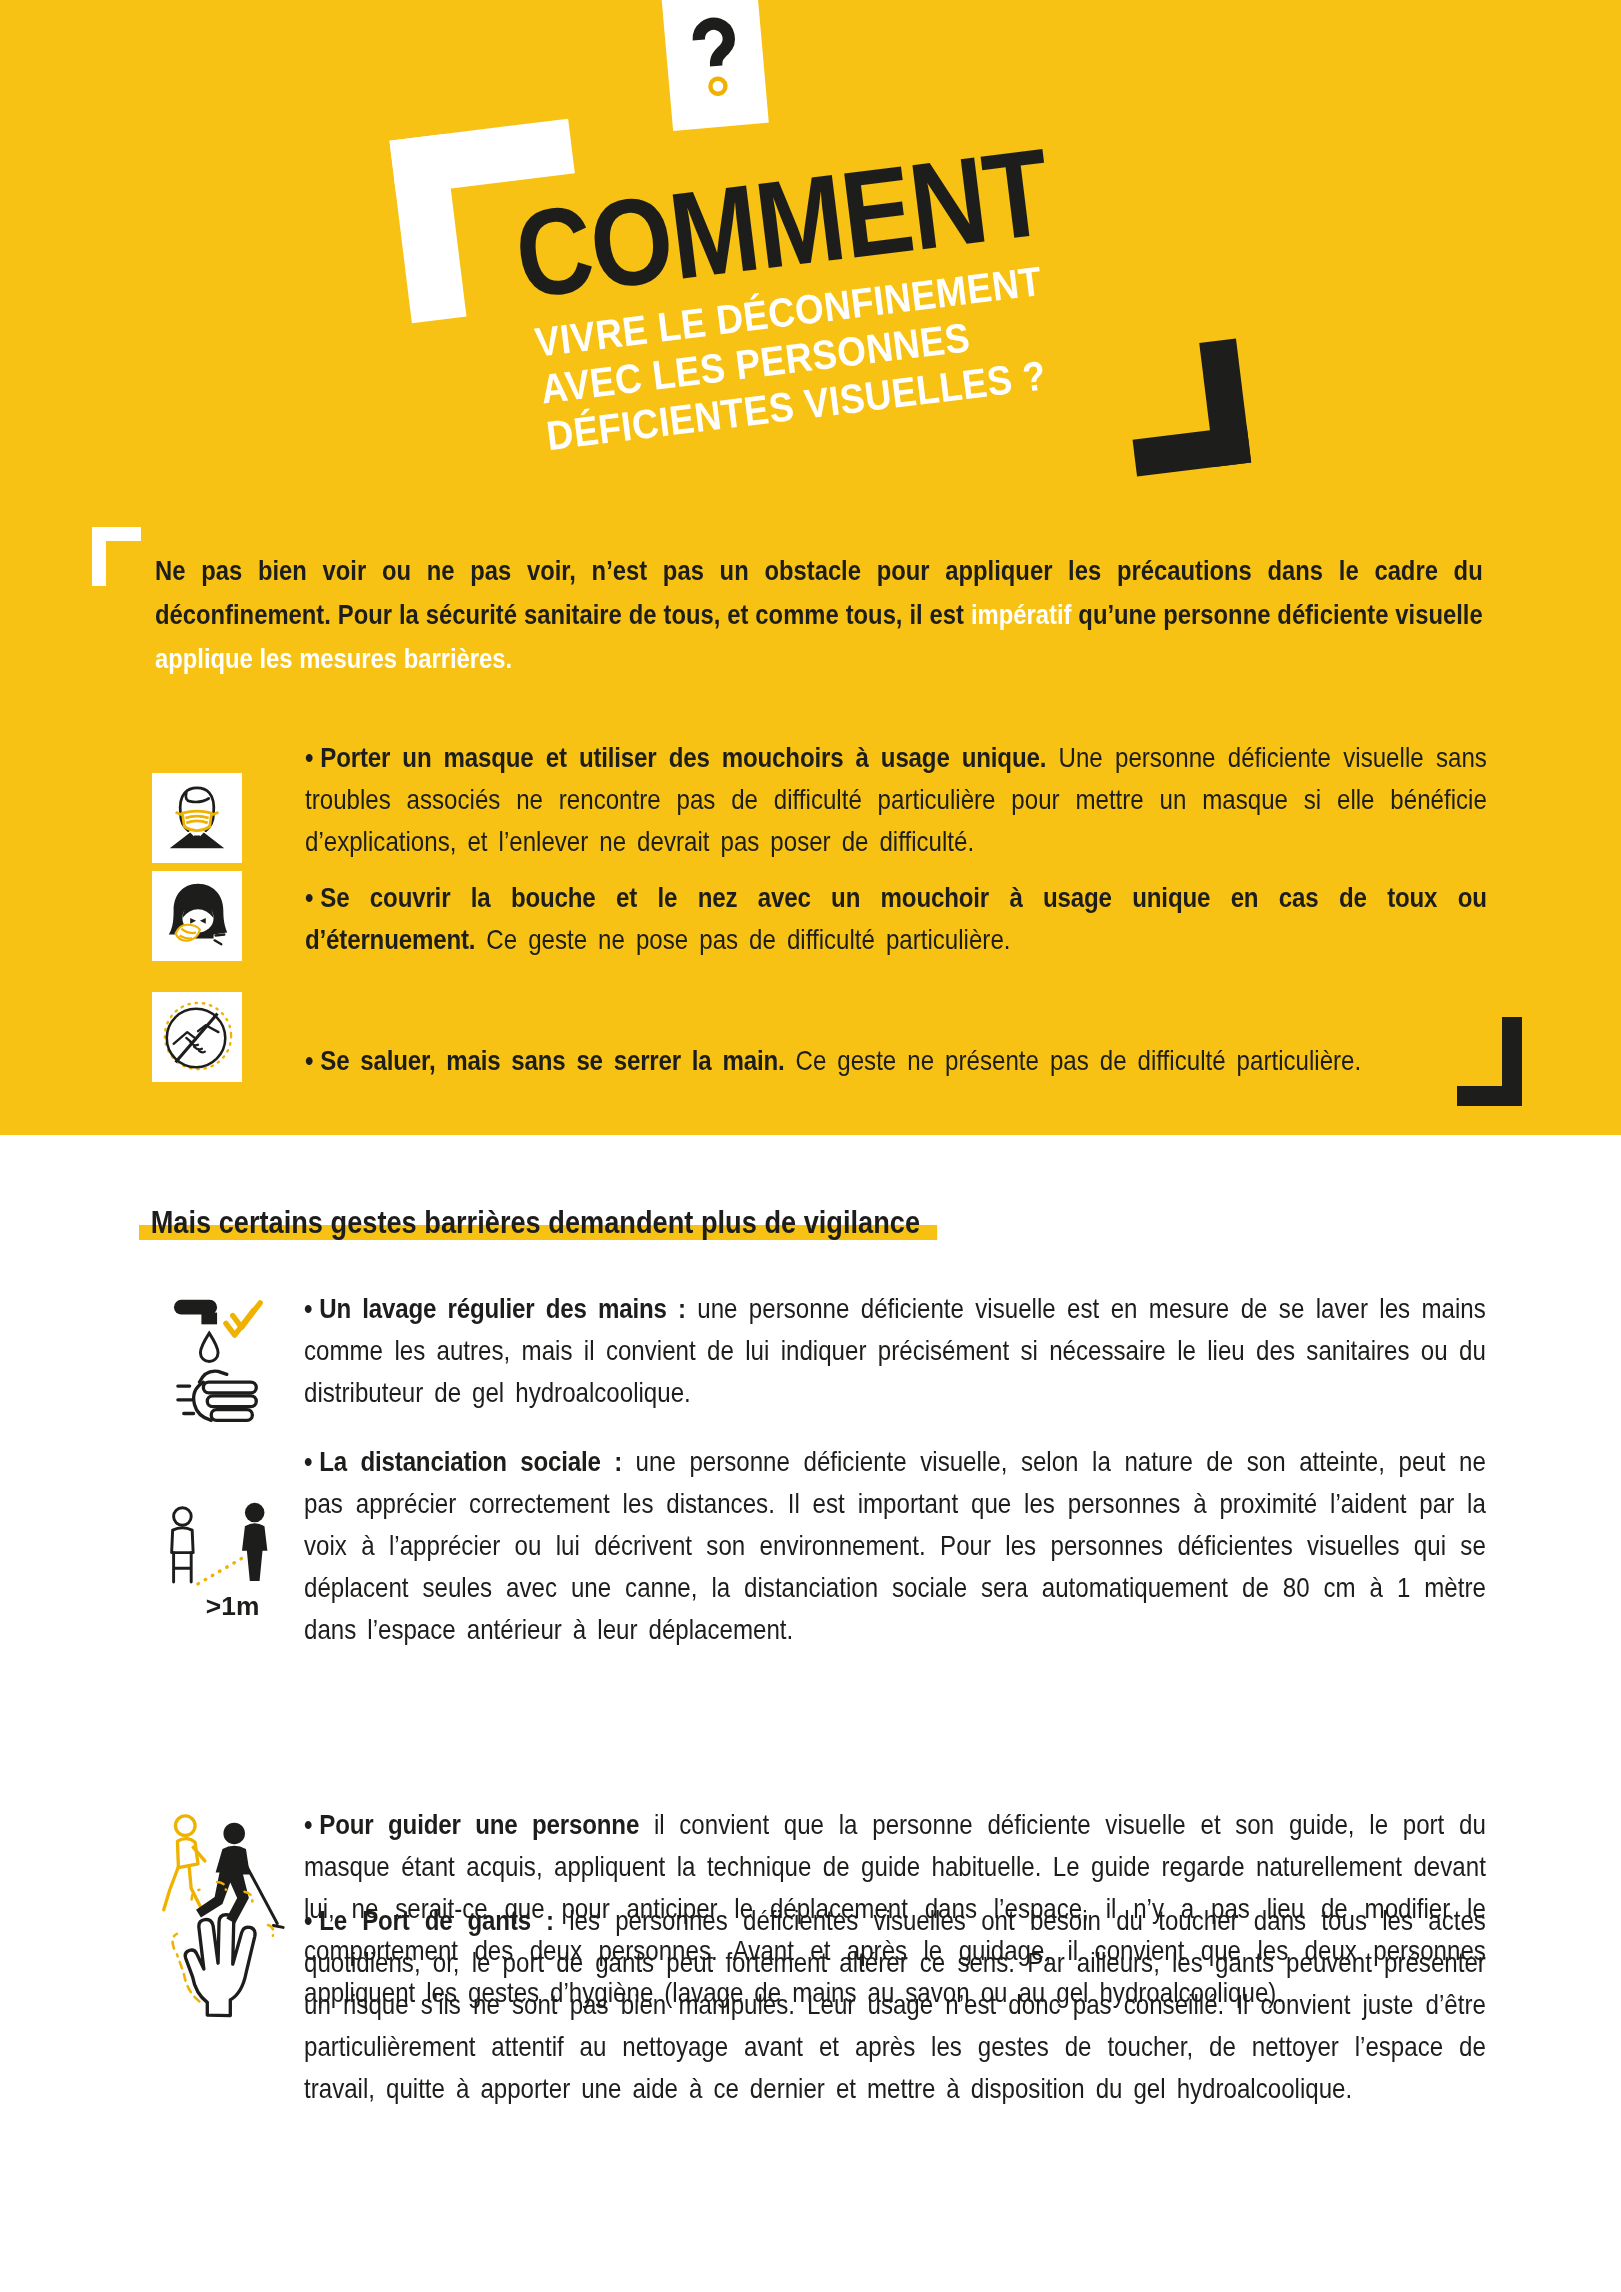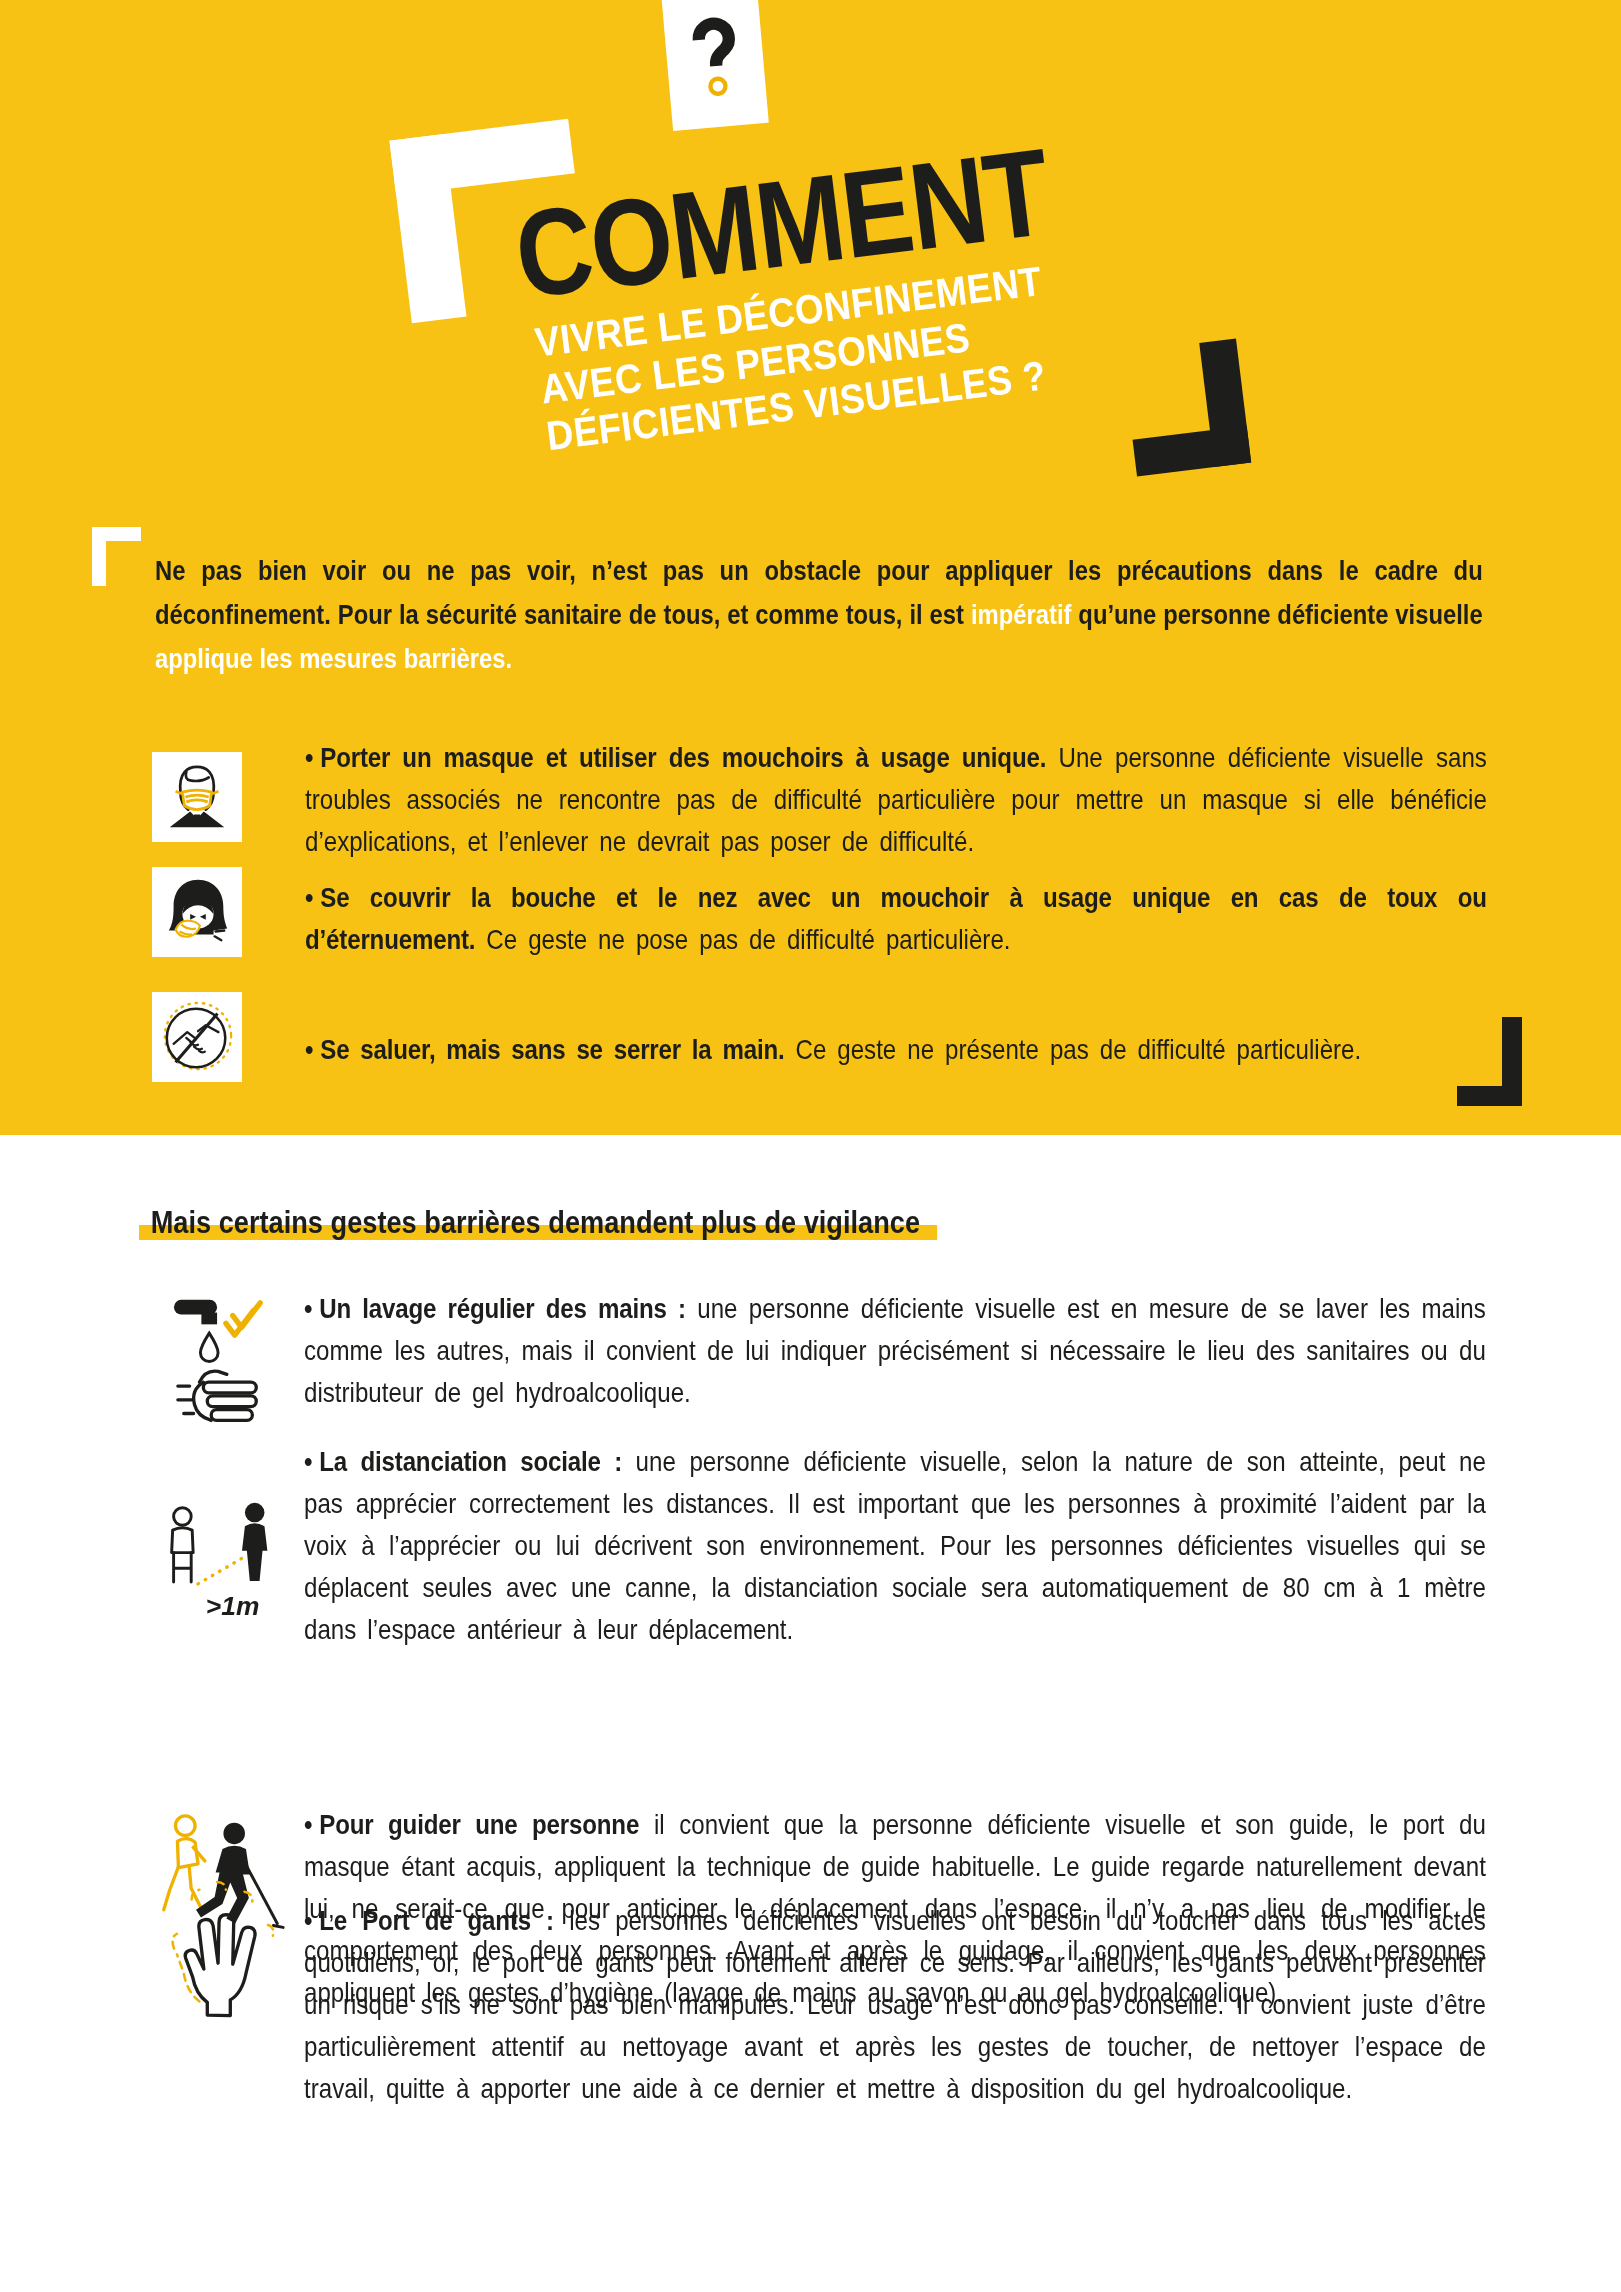--- a/index.html
+++ b/index.html
@@ -27,41 +27,41 @@
     border-right:37px solid #1D1D1B; border-bottom:37px solid #1D1D1B; transform:rotate(-7deg); }
 
   .bracket-ws { position:absolute; left:92px; top:527px; width:35px; height:45px;
     border-top:14.7px solid #fff; border-left:14.7px solid #fff; }
 
   .intro { position:absolute; left:155px; top:549px; width:1562px; margin:0;
     transform:scaleX(0.85); transform-origin:0 0;
     font-weight:bold; font-size:28px; line-height:44px; text-align:justify; }
   .intro .wt { color:#ffffff; }
 
-  .yrow { position:absolute; left:152px; width:1335px; display:flex; gap:63px; align-items:center; }
+  .yrow { position:absolute; left:152px; width:1335px; display:flex; gap:63px; align-items:flex-end; }
   .ybox { width:90px; height:90px; background:#ffffff; flex:none;
     display:flex; align-items:center; justify-content:center; }
   .tw  { width:1182px; flex:none; }
   .btext { margin:0; width:1343px; transform:scaleX(0.88); transform-origin:0 0;
     font-size:27.4px; line-height:42px; text-align:justify; word-spacing:4.9px; color:#1D1D1B; }
   .btext b { letter-spacing:-0.2px; }
   .dot { font-weight:bold; margin-right:7.8px; }
 
   .bracket-bs { position:absolute; left:1457px; top:1017px; width:45px; height:69px;
     border-right:20.6px solid #1D1D1B; border-bottom:20.6px solid #1D1D1B; }
 
   
   .vheading { position:absolute; left:139px; top:1204px; margin:0;
     font-size:32px; font-weight:bold; white-space:nowrap;
     transform:scaleX(0.85); transform-origin:0 0; }
   .vheading span { background:linear-gradient(transparent 54%, #F7C214 54%, #F7C214 94%, transparent 94%);
     padding:0 19.6px 2px 13.7px; }
 
   .wrow { position:absolute; left:137px; width:1349px; display:flex; }
-  .wicon { width:167px; flex:none; display:flex; justify-content:center; align-items:flex-start;font-style:italic; }
+  .wicon { width:167px; flex:none; display:flex; justify-content:center; align-items:flex-start; }
 </style>
 </head>
 <body>
 
 <div class="page">
 
   <section class="hero">
 
     <div class="qmark-box">
       <svg width="53" height="108" viewBox="0 0 60 96">

